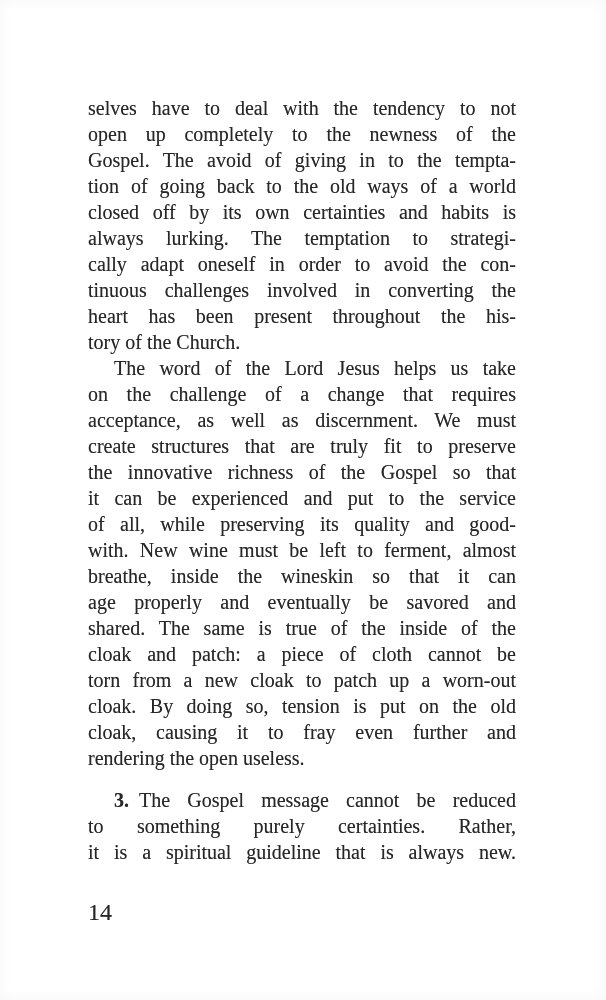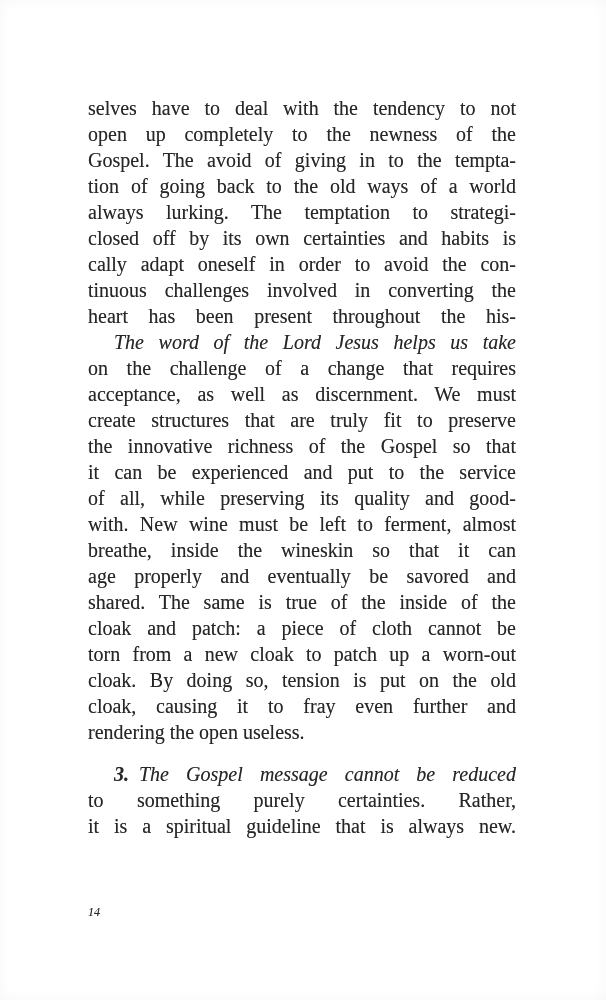--- a/index.html
+++ b/index.html
@@ -27,48 +27,48 @@
     text-shadow: 0 0 0.6px rgba(39,39,39,0.45);
   }
   .para { margin: 0; }
   .para.space-before { margin-top: 16px; }
   .line {
     height: 26px;
     text-align: justify;
     text-align-last: justify;
   }
   .line.flush { text-align-last: left; }
-  .line.indent { text-indent: 26px; font-style: italic; }
+  .line.indent { text-indent: 26px; }
   .italic { }
   .bold { font-weight: bold; }
   .page-number {
     position: absolute;
     left: 88px;
     top: 899px;
-    font-size: 12px;
+    font-size: 24px;
     line-height: 26px;
     text-shadow: 0 0 0.6px rgba(39,39,39,0.45);
-    font-style: italic;
   }
 </style>
 </head>
 <body>
 
 <div class="book-page">
   <div class="page-text">
       <div class="para">
         <div class="line"><span>selves have to deal with the tendency to not</span></div>
         <div class="line"><span>open up completely to the newness of the</span></div>
         <div class="line"><span>Gospel. The avoid of giving in to the tempta-</span></div>
         <div class="line"><span>tion of going back to the old ways of a world</span></div>
+        <div class="line"><span>closed off by its own certainties and habits is</span></div>
         <div class="line"><span>always lurking. The temptation to strategi-</span></div>
-        <div class="line"><span>closed off by its own certainties and habits is</span></div>
         <div class="line"><span>cally adapt oneself in order to avoid the con-</span></div>
         <div class="line"><span>tinuous challenges involved in converting the</span></div>
         <div class="line"><span>heart has been present throughout the his-</span></div>
+        <div class="line flush"><span>tory of the Church.</span></div>
       </div>
       <div class="para">
         <div class="line indent"><span>The word of the Lord Jesus helps us take</span></div>
         <div class="line"><span>on the challenge of a change that requires</span></div>
         <div class="line"><span>acceptance, as well as discernment. We must</span></div>
         <div class="line"><span>create structures that are truly fit to preserve</span></div>
         <div class="line"><span>the innovative richness of the Gospel so that</span></div>
         <div class="line"><span>it can be experienced and put to the service</span></div>
         <div class="line"><span>of all, while preserving its quality and good-</span></div>
         <div class="line"><span>with. </span><span class="italic">New wine</span><span> must be left to ferment, almost</span></div>

